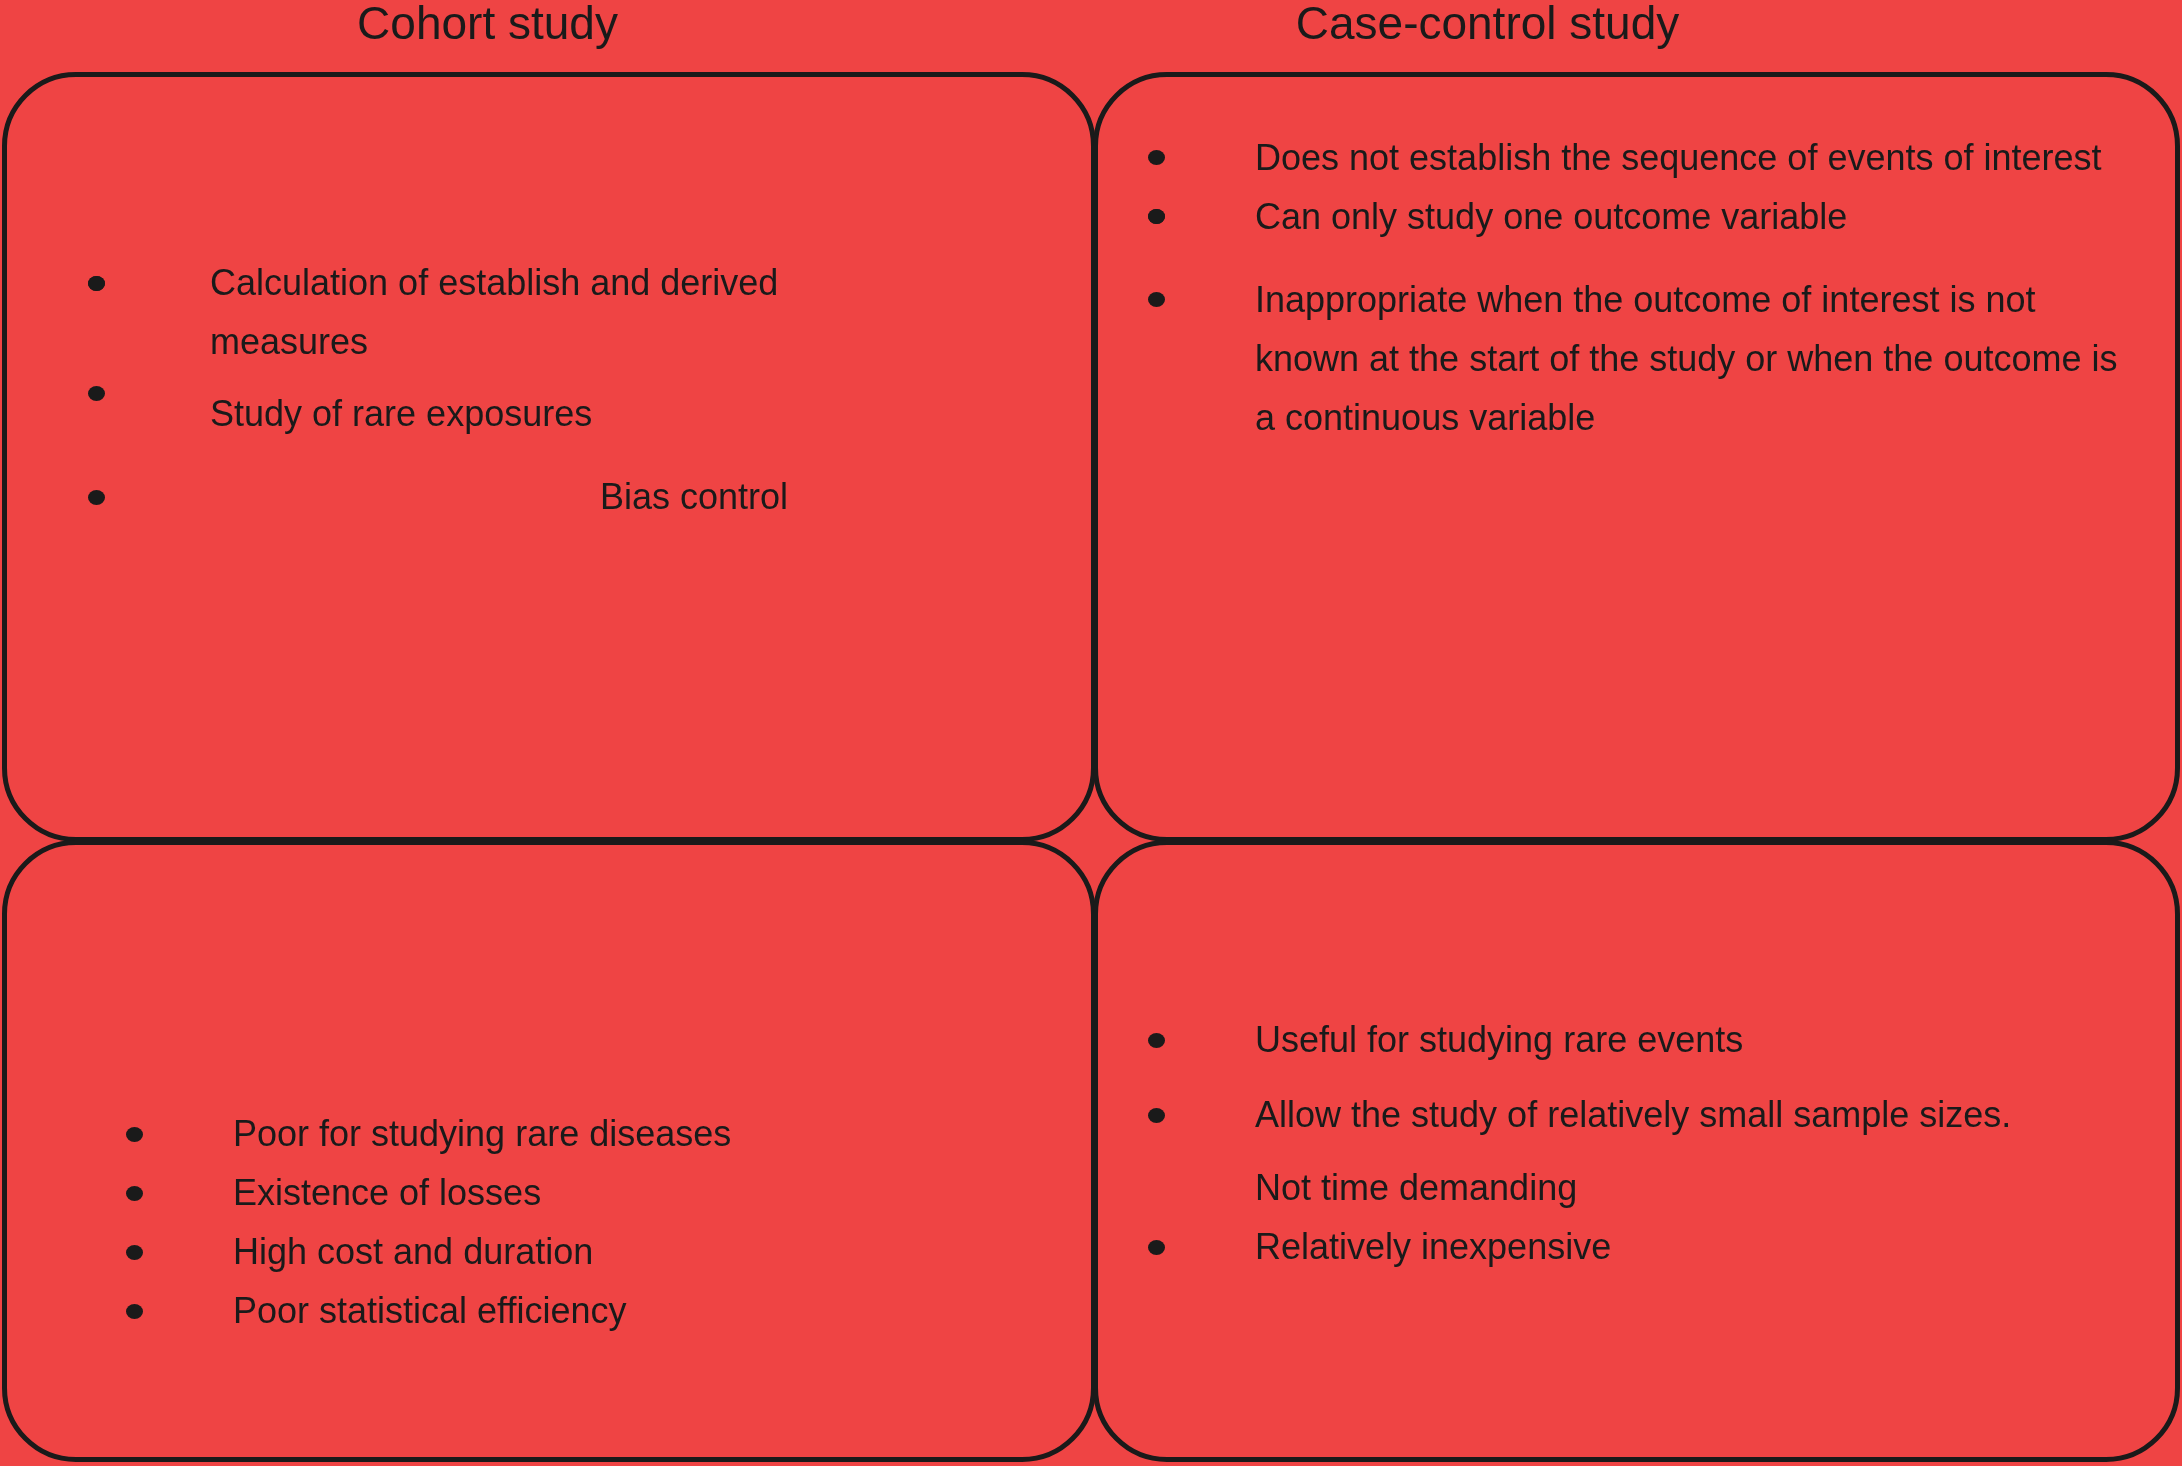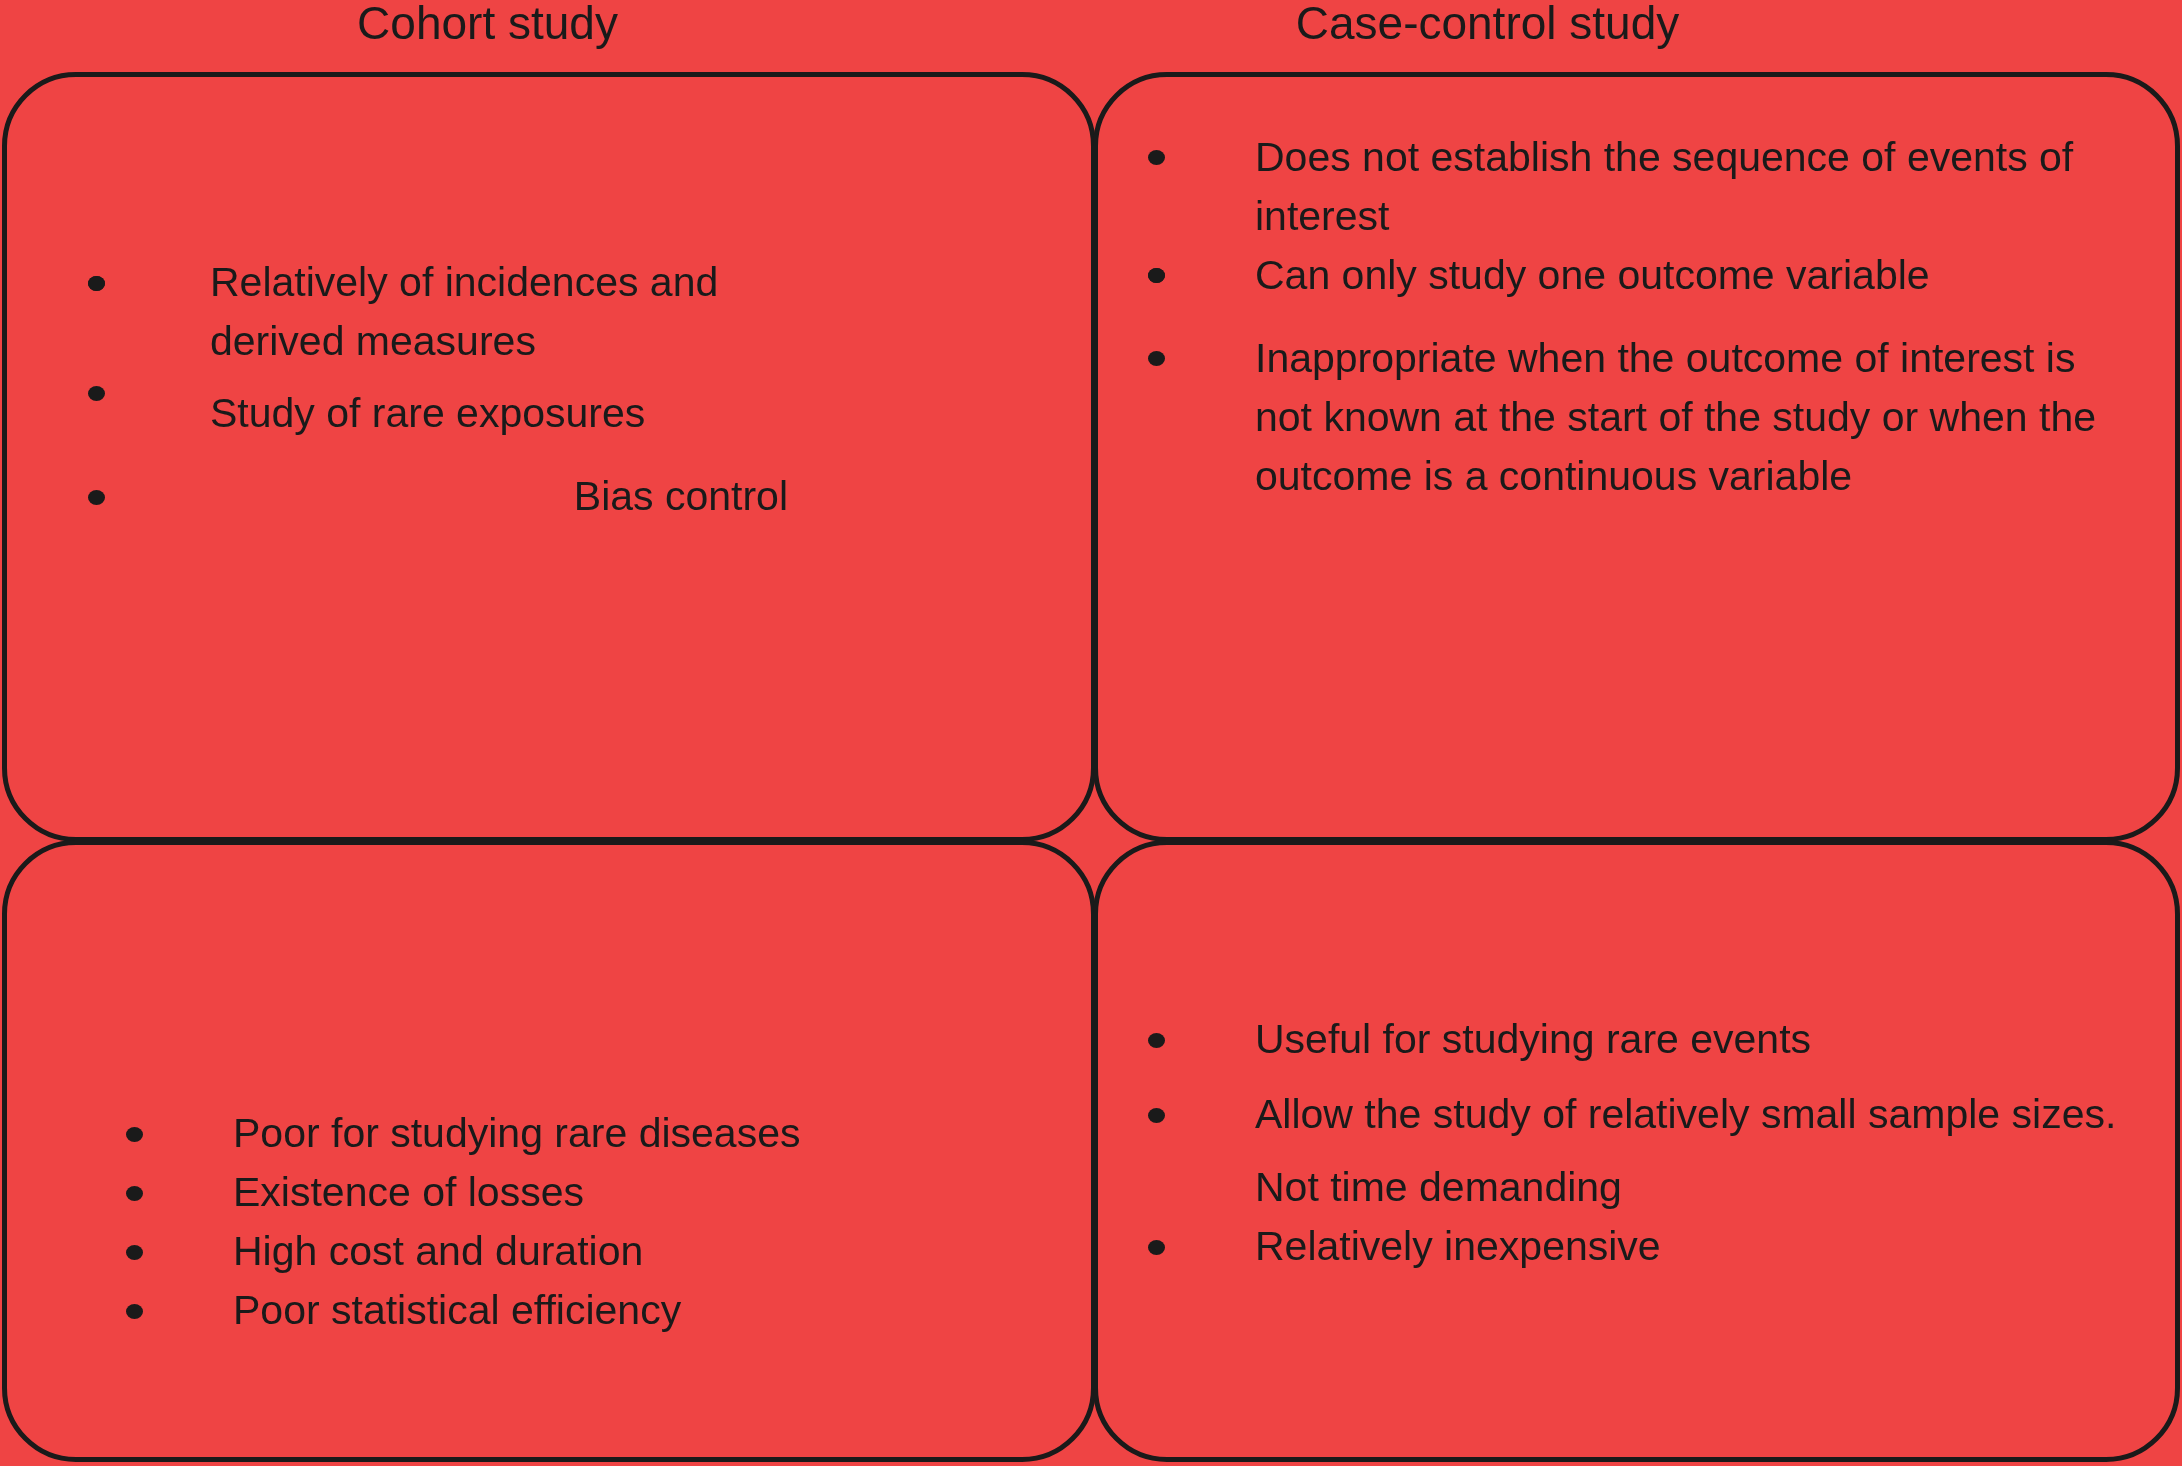--- a/index.html
+++ b/index.html
@@ -46,21 +46,21 @@
 
   
   .list {
     position: absolute;
     margin: 0;
     padding: 0;
     list-style: none;
   }
   .item {
     position: relative;
-    font-size: 41px;
+    font-size: 36px;
     line-height: 59px;
     font-weight: 400;
     color: #1a1a1a;
   }
   .item .bullet {
     position: absolute;
     display: block;
     width: 17px;
     height: 15px;
     border-radius: 50%;
@@ -107,21 +107,21 @@
   <div class="box" id="box-tr"></div>
   <div class="box" id="box-bl"></div>
   <div class="box" id="box-br"></div>
 
   <ul class="list" id="list-tl">
     <li class="item i1">
       <span class="bullet"></span>
     </li>
     <li class="item i2">
       <span class="bullet"></span>
-      <span class="txt">Relatively of incidences and derived measures</span>
+      <span class="txt">Calculation of establish and derived measures</span>
     </li>
     <li class="item i3">
       <span class="bullet"></span>
       <span class="txt">Study of rare exposures</span>
     </li>
     <li class="item i4">
       <span class="bullet"></span>
       <span class="txt">Bias control</span>
     </li>
   </ul>

